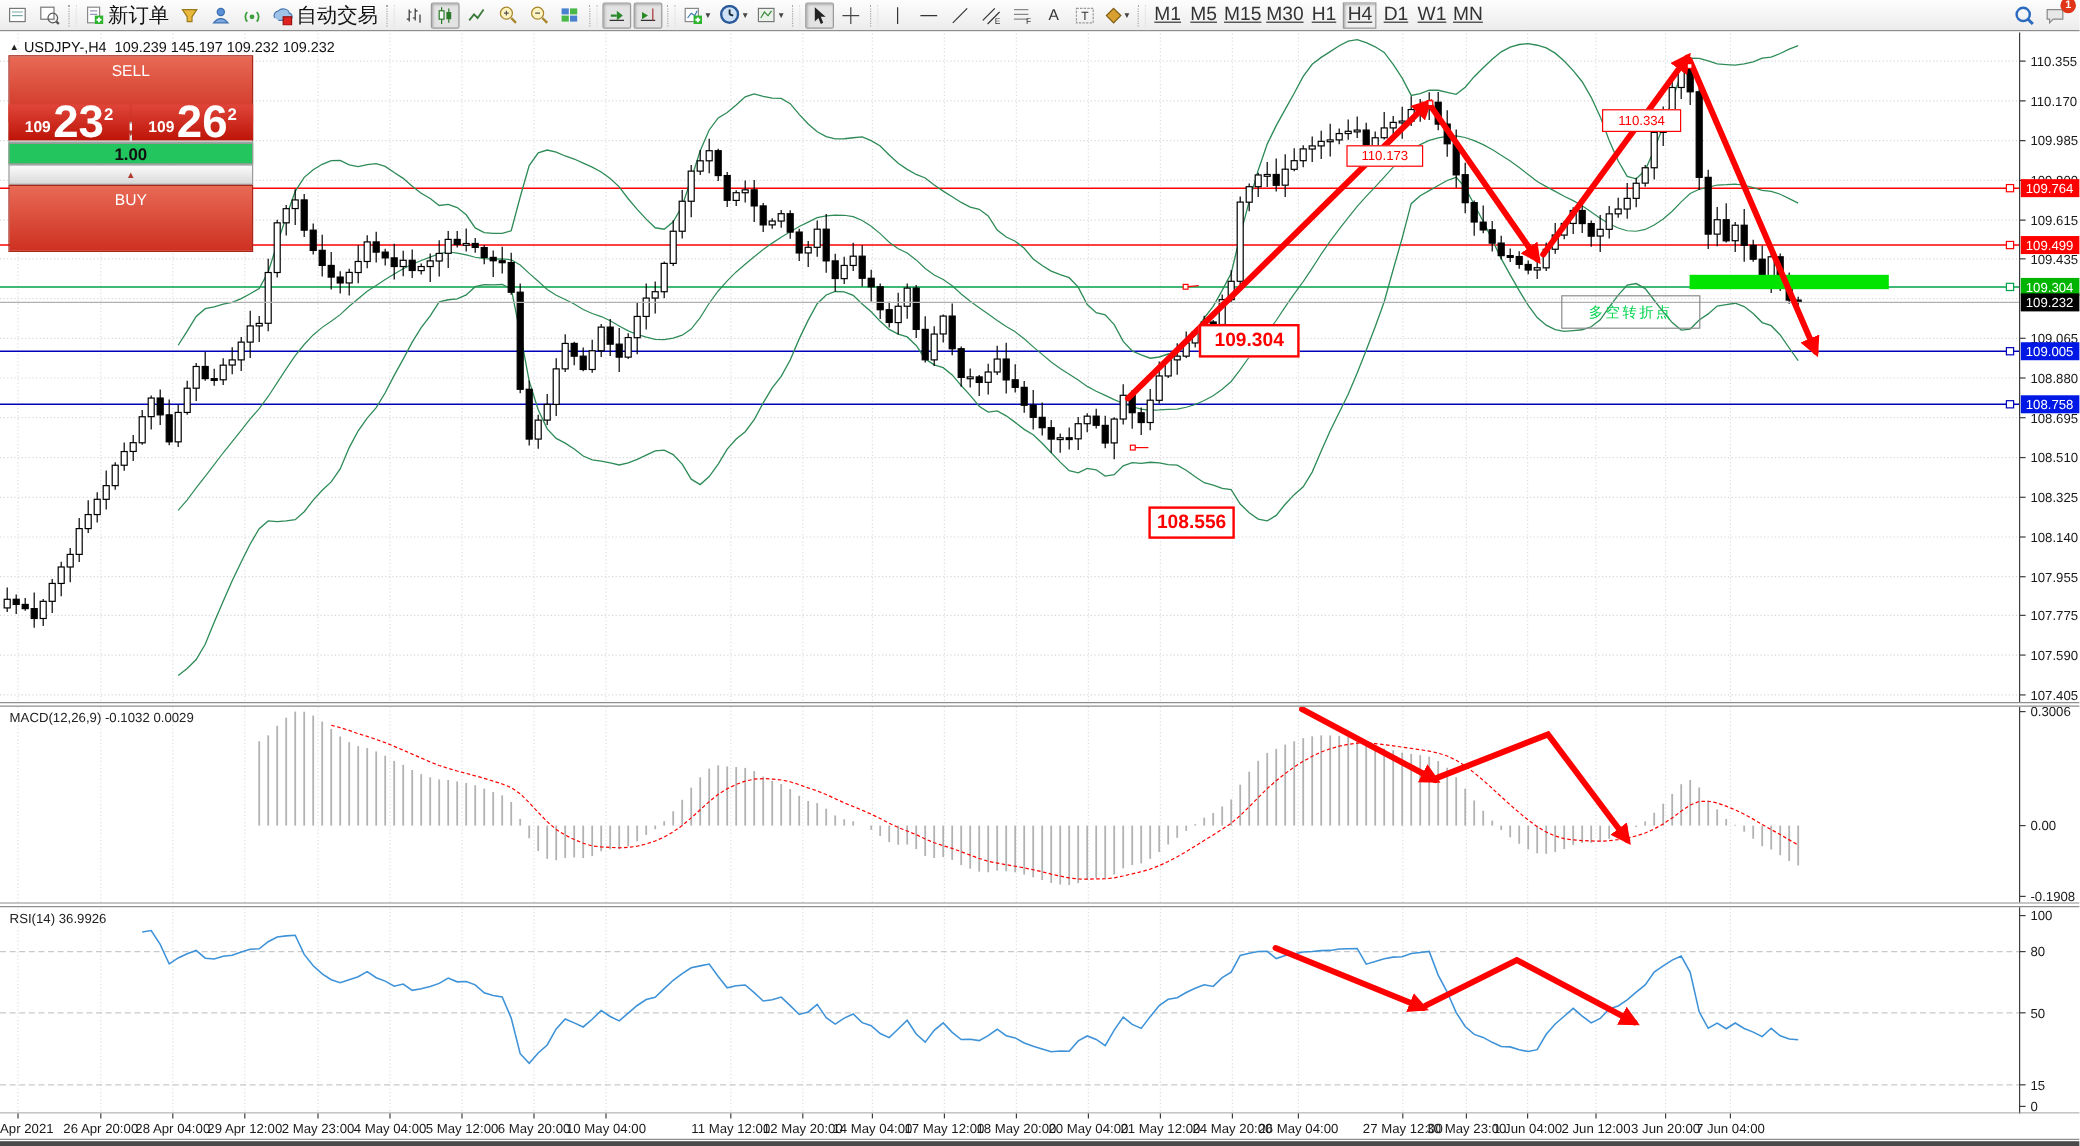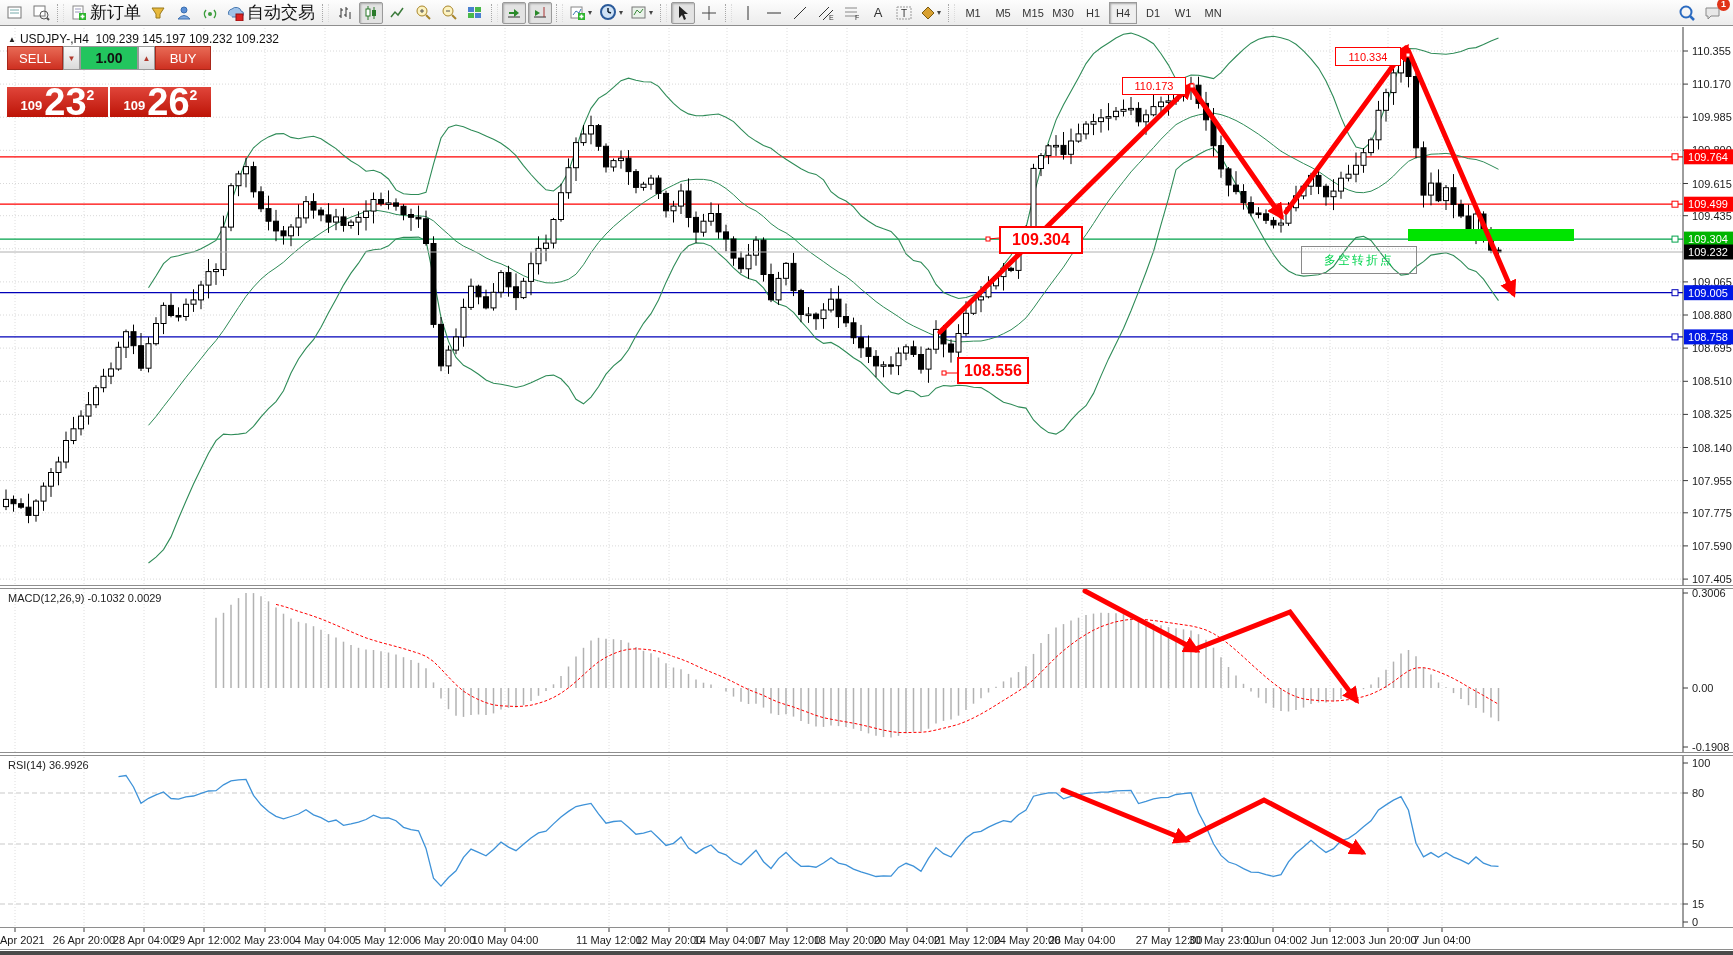--- a/index.html
+++ b/index.html
@@ -8,48 +8,48 @@
   .toolbar{position:absolute;left:0;top:0;width:1733px;height:26px;
            background:linear-gradient(#fdfdfd,#ececec);border-bottom:1px solid #8e8e8e;
            display:flex;align-items:center;padding-left:2px;box-sizing:border-box;z-index:20;}
   .tbtn{height:22px;min-width:24px;display:flex;align-items:center;justify-content:center;
         border:1px solid transparent;border-radius:2px;margin:0 1px;font-size:12px;color:#222;
         white-space:nowrap;padding:0 2px;box-sizing:border-box;}
   .tbtn.pressed{background:#e3e3e3;border:1px solid #9a9a9a;box-shadow:inset 1px 1px 2px rgba(0,0,0,.25);}
   .tbtn .lbl{margin-left:3px;font-size:17px;color:#111;}
   .sep{width:5px;height:18px;margin:0 3px;border-left:1px dotted #a8a8a8;border-right:1px dotted #dcdcdc;}
   .caret{font-size:8px;color:#444;margin-left:2px;}
-  .tf{font-size:11px;color:#333;min-width:26px;height:20px;display:flex;align-items:center;
-      justify-content:center;border:1px solid transparent;margin:0 1px;}
+  .tf{font-size:16px;color:#333;min-width:26px;height:20px;display:flex;align-items:center;
+      justify-content:center;border:1px solid transparent;margin:0 1px;text-decoration:underline;}
   .tf.active{background:#efefef;border:1px solid #9a9a9a;box-shadow:inset 1px 1px 2px rgba(0,0,0,.3);}
   .spacer{flex:1;}
   .badge{position:absolute;right:-6px;top:-5px;background:#e03418;color:#fff;border-radius:50%;
          width:13px;height:13px;font-size:9px;line-height:13px;text-align:center;font-weight:bold;}
   
   .ctitle{position:absolute;left:8px;top:32px;font-size:12px;color:#111;z-index:6;}
   .ctitle .tri{font-size:8px;margin-right:4px;vertical-align:1px;color:#222;}
   
   .tpanel{position:absolute;left:7px;top:46px;width:204px;z-index:6;}
-  .trow1{display:flex;height:24px;}
+  .trow1{display:flex;height:24px;flex-direction:column;}
   .btn-sell,.btn-buy{flex:0 0 56px;background:linear-gradient(#e86a55,#ce3021);color:#fff;
         font-size:13px;line-height:24px;text-align:center;border:1px solid #a8271a;box-sizing:border-box;}
   .spin{flex:0 0 17px;background:linear-gradient(#fbfbfb,#dadada);border:1px solid #999;
         color:#b03a2e;font-size:8px;display:flex;align-items:center;justify-content:center;box-sizing:border-box;}
   .vol{flex:1;background:#22c55e;border:1px solid #999;font-size:14px;font-weight:bold;color:#111;
        display:flex;align-items:center;justify-content:center;box-sizing:border-box;}
   .trow2{display:flex;height:30px;margin-top:17px;}
   .pbox{flex:1;background:linear-gradient(#e0453a,#bd1407);color:#fff;display:flex;
         align-items:flex-end;justify-content:center;padding-bottom:1px;margin-right:2px;}
   .pbox:last-child{margin-right:0;}
   .psmall{font-size:13px;font-weight:bold;margin:0 2px 3px 0;}
   .pbig{font-size:38px;line-height:28px;font-weight:bold;}
   .psup{font-size:14px;font-weight:bold;margin-bottom:13px;}
   
   .ann{position:absolute;border:1px solid #ff0000;color:#ff0000;background:#fff;
-       display:flex;align-items:center;justify-content:center;z-index:8;font-size:11px;}
+       display:flex;align-items:center;justify-content:center;z-index:8;font-size:11px;margin-top:44px;}
   .ann.lg{font-size:16px;font-weight:bold;border-width:2px;}
   .cn{position:absolute;border:1px solid #8a8a8a;color:#00d44e;font-size:12px;font-weight:normal;
       display:flex;align-items:center;justify-content:center;z-index:8;letter-spacing:2px;}
   svg text{font-family:"Liberation Sans",sans-serif;}
 </style>
 </head>
 <body>
 
 <div class="toolbar">
   <div class="tbtn">
@@ -1102,15 +1102,15 @@
       <span class="pbig">26</span>
       <span class="psup">2</span>
     </div>
   </div>
 </div>
 
 <div id="annLayer">
     <div class="ann" style="left: 1122px; top: 77px; width: 62px; height: 16px;">110.173</div>
     <div class="ann" style="left: 1335px; top: 47px; width: 64px; height: 17px;">110.334</div>
     <div class="ann lg" style="left: 999px; top: 226px; width: 80px; height: 24px;">109.304</div>
-    <div class="ann lg" style="left: 957px; top: 357px; width: 68px; height: 23px;">108.556</div>
+    <div class="ann lg" style="left: 957px; top: 378px; width: 68px; height: 23px;">108.556</div>
   </div>
 <div class="cn" id="cnNote" style="left: 1301px; top: 246px; width: 114px; height: 26px;">多空转折点</div>
 
 </body></html>

